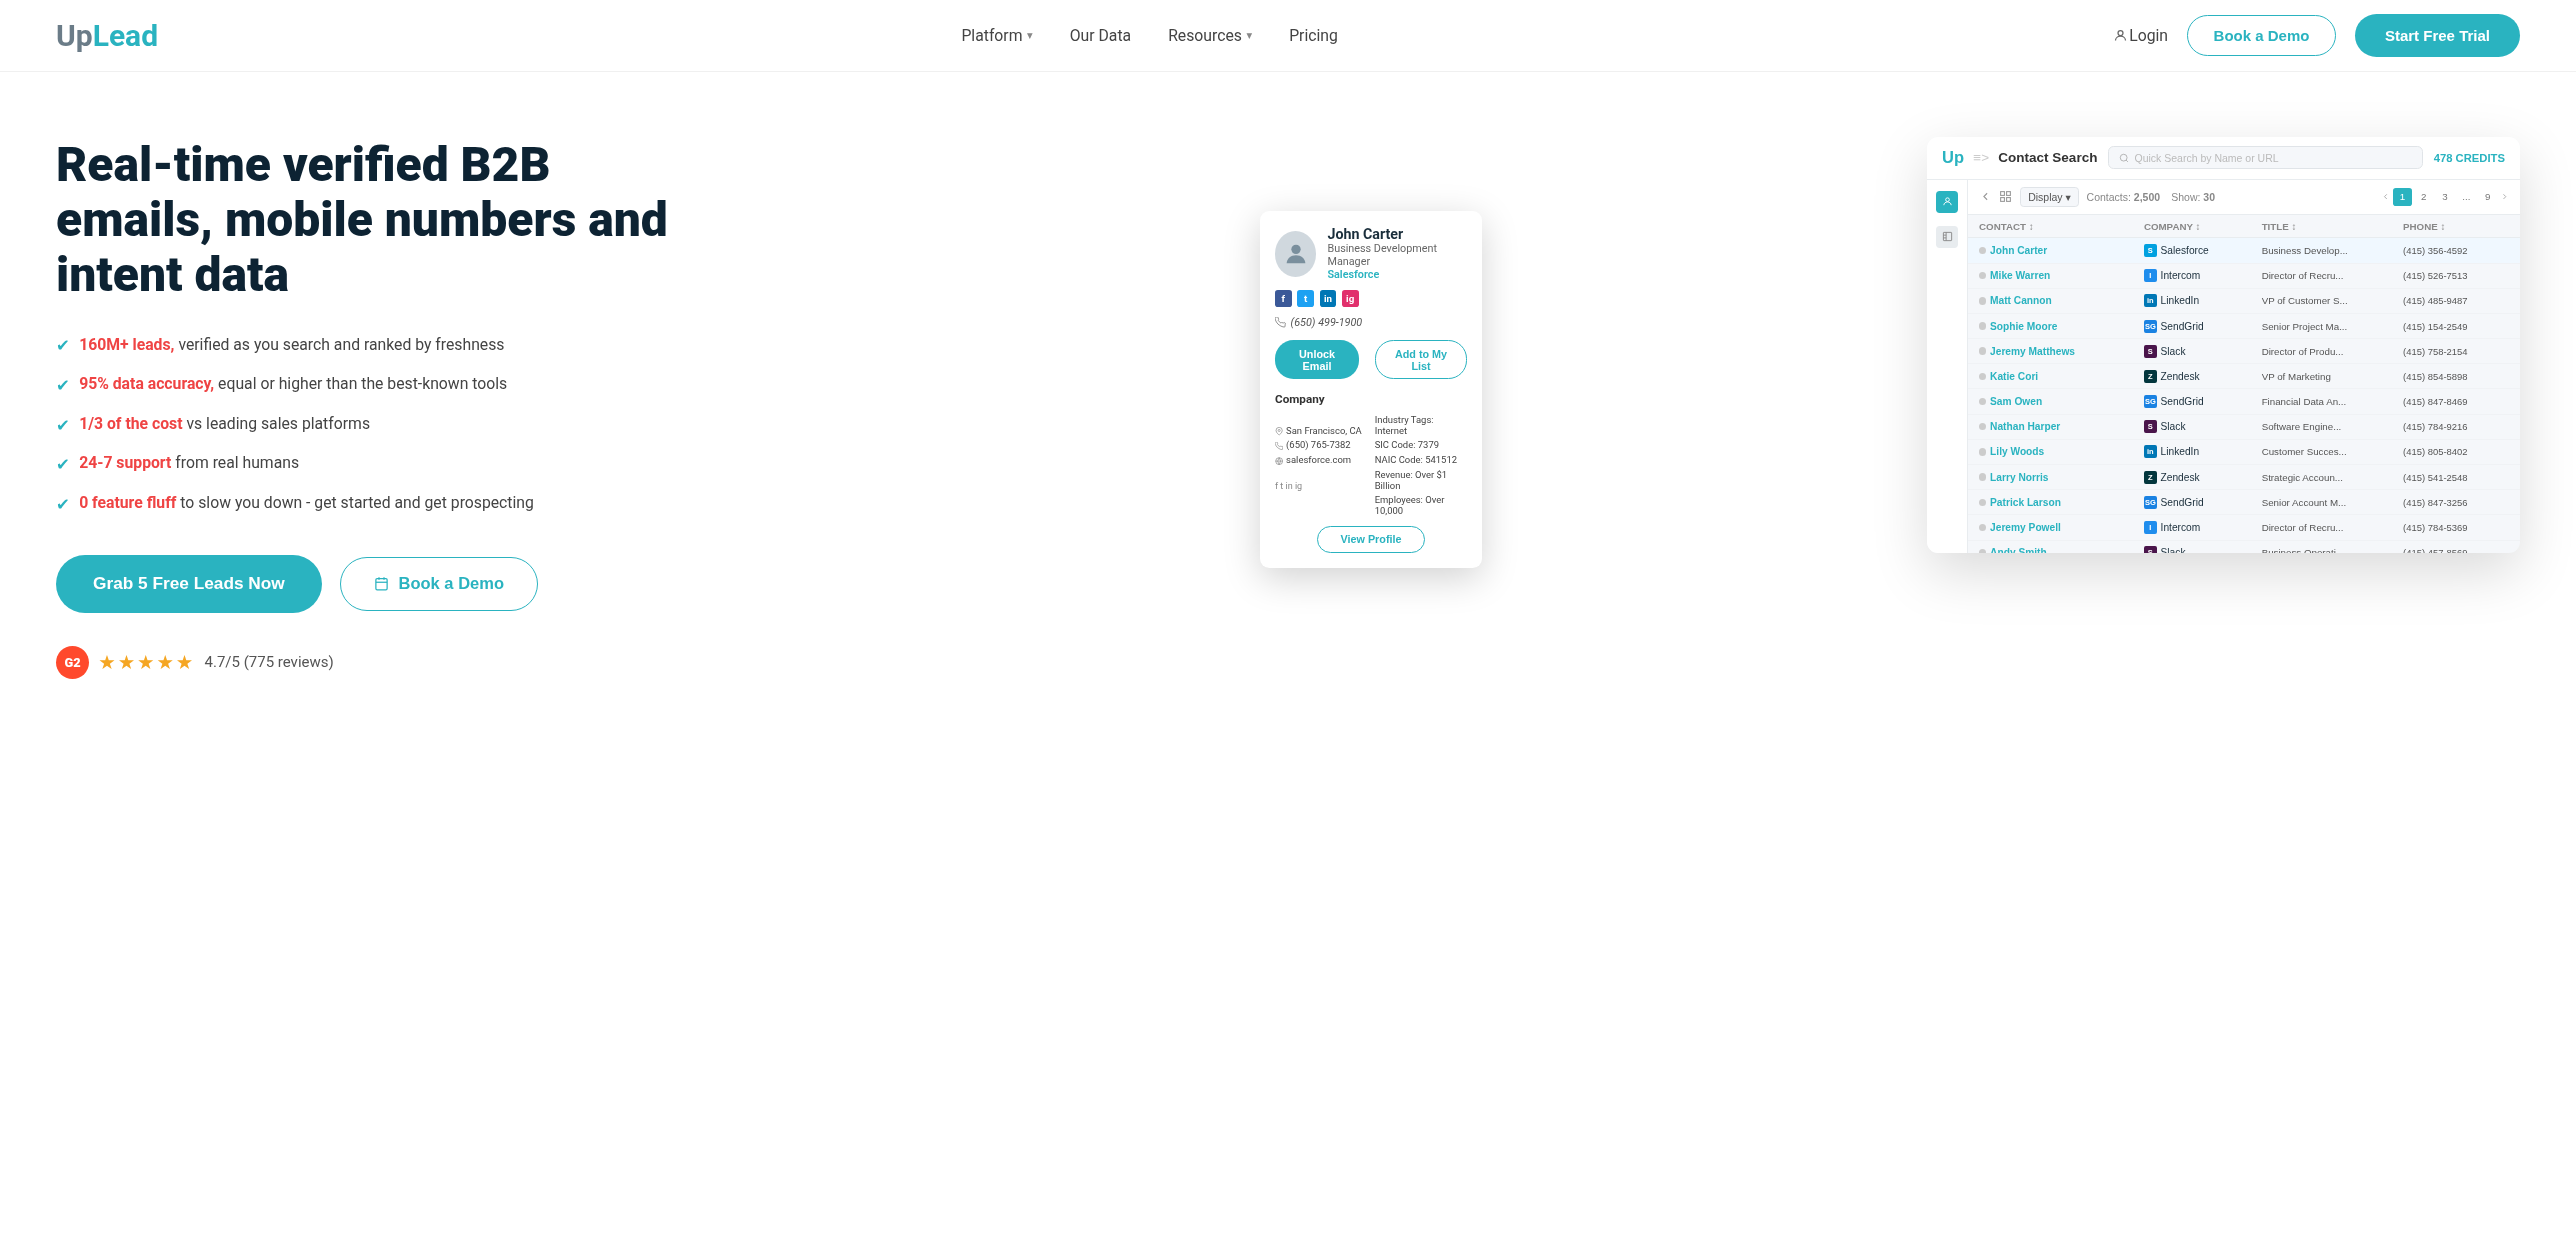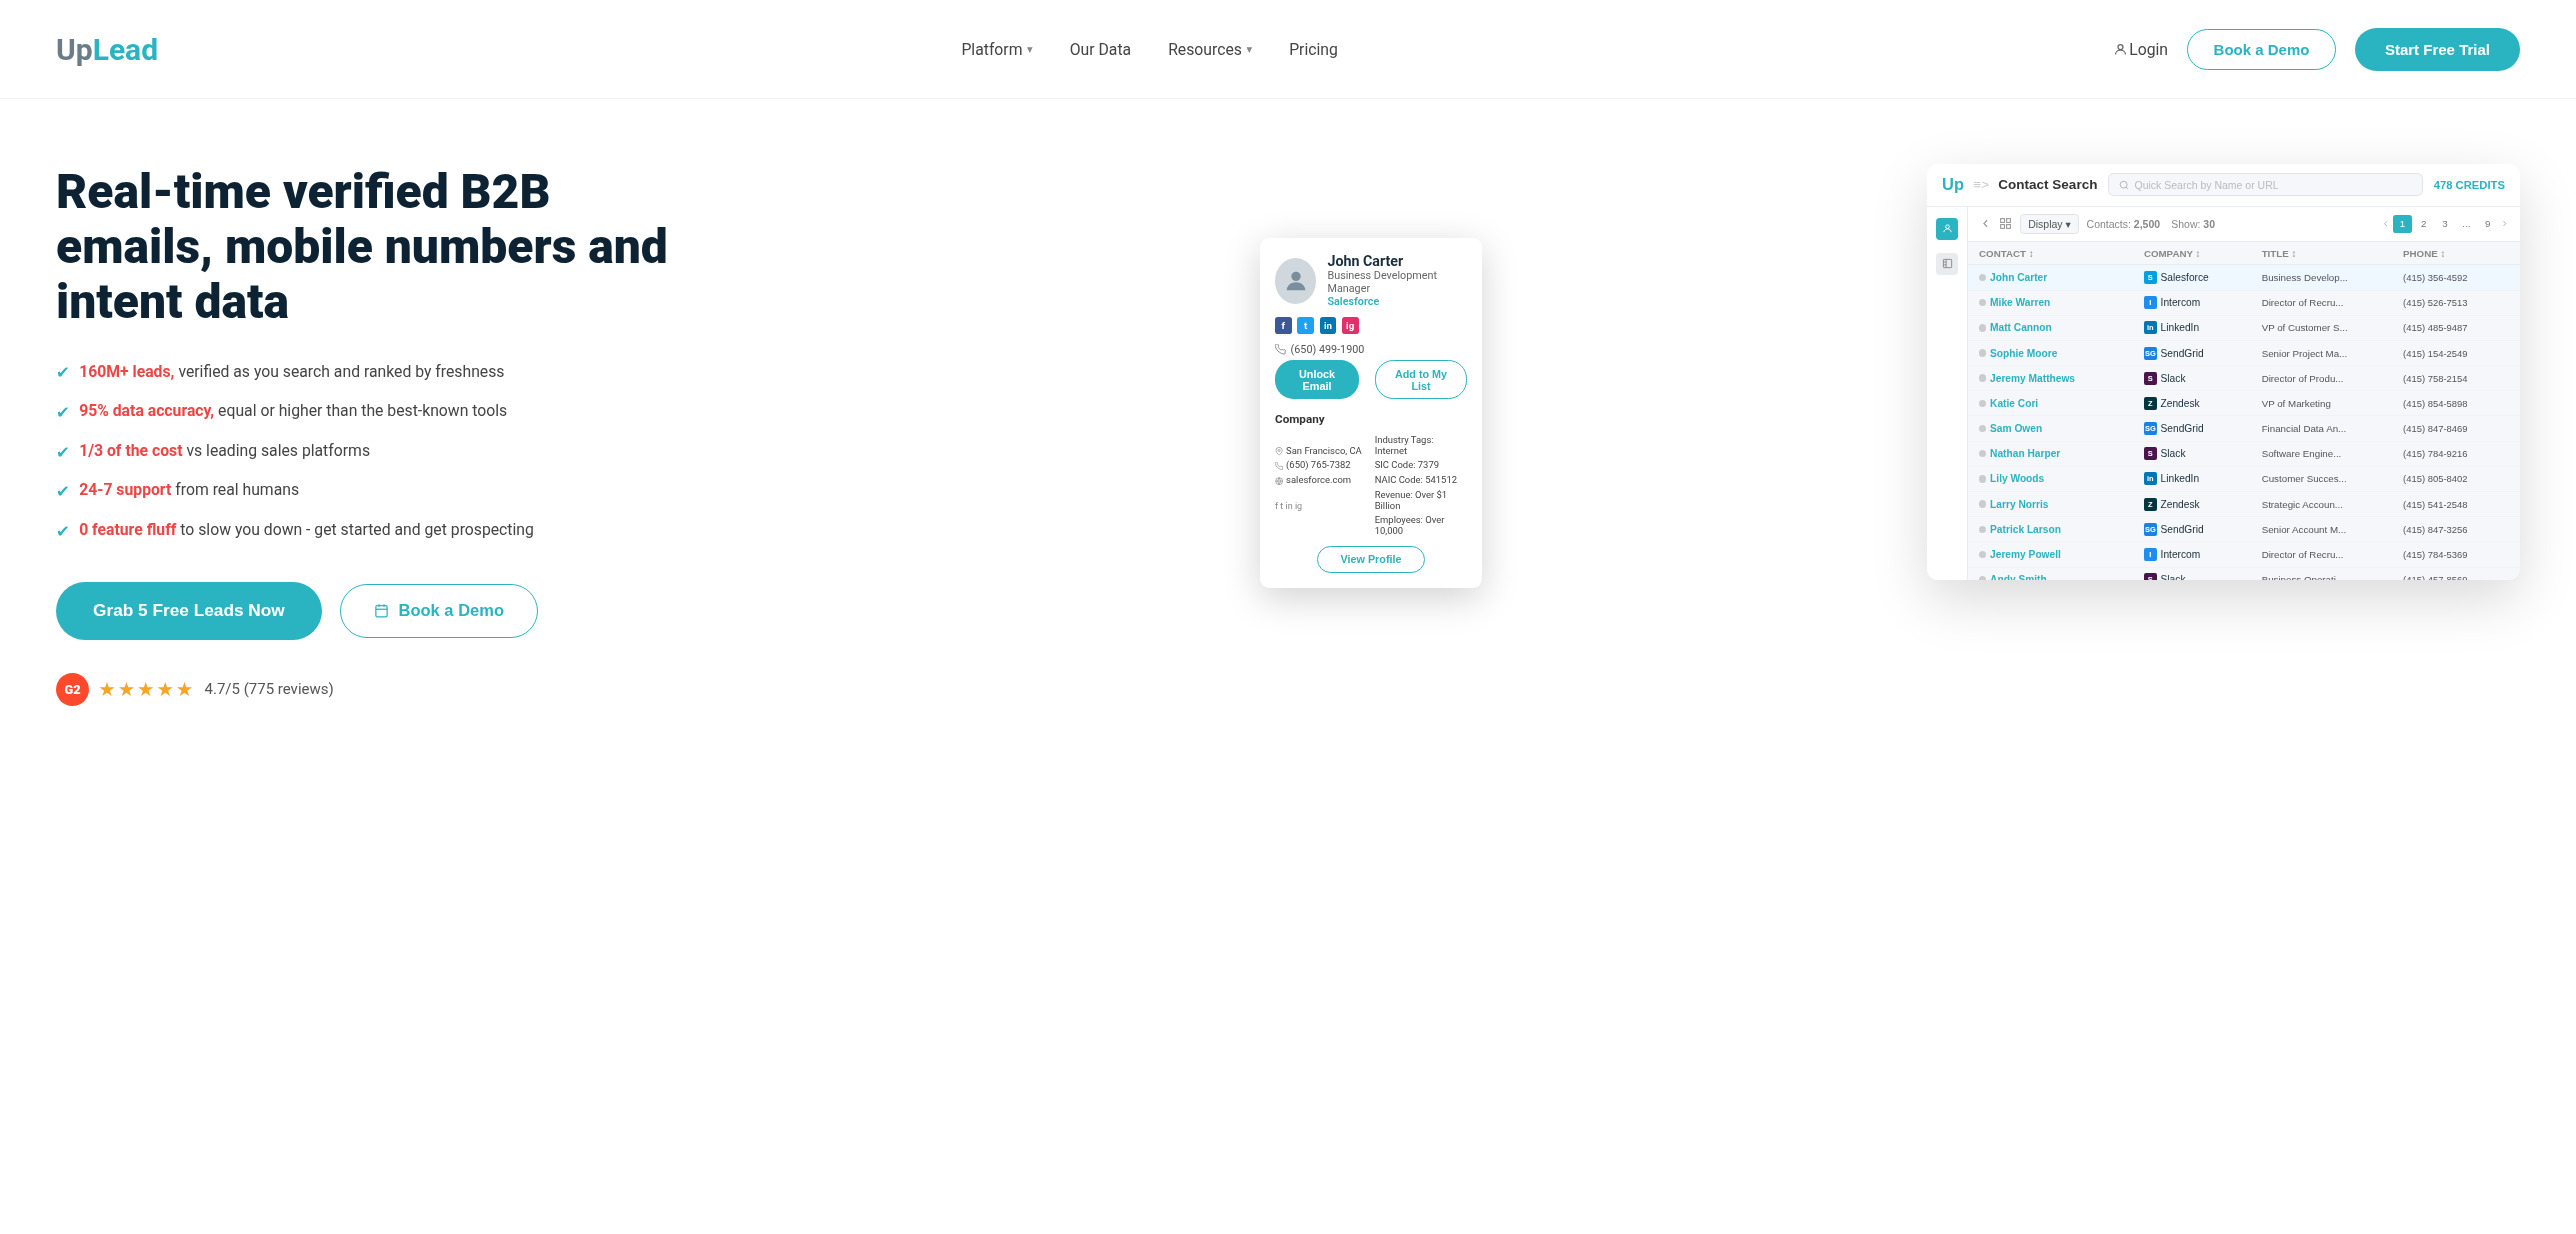--- a/index.html
+++ b/index.html
@@ -1,19 +1,19 @@
 <!DOCTYPE html>
 <html style="font-size:15px"><head>
   <meta charset="utf-8">
   <style>
     * { box-sizing: border-box; margin: 0; padding: 0; }
     body { font-family: -apple-system, BlinkMacSystemFont, 'Segoe UI', Roboto, sans-serif; background: #fff; color: #1a2e3b; overflow-x: hidden; }
 
     
-    nav { display: flex; align-items: center; justify-content: space-between; padding: 0 56px; height: 99px; border-bottom: 0.9px solid #f0f0f0; }
+    nav { display: flex; align-items: center; justify-content: space-between; padding: 0 56px; height: 72px; border-bottom: 0.9px solid #f0f0f0; }
     .nav-logo { display: flex; align-items: center; }
     .logo-text { font-size: 2rem; font-weight: 700; }
     .logo-up { color: #6b7c88; }
     .logo-lead { color: #2ab3c0; }
     .nav-links { display: flex; align-items: center; gap: 37px; margin-left: 28px; }
     .nav-link { font-size: 1.05rem; color: #444; cursor: pointer; display: flex; align-items: center; gap: 4.6px; text-decoration: none; }
     .chevron { font-size: 0.75rem; color: #888; }
     .nav-actions { display: flex; align-items: center; gap: 18.5px; }
     .login-link { display: flex; align-items: center; gap: 1px; font-size: 1.05rem; color: #444; cursor: pointer; }
     .btn-demo { padding: 11px 26px; border: 1.9px solid #2ab3c0; border-radius: 46px; color: #2ab3c0; font-size: 1rem; font-weight: 600; background: transparent; cursor: pointer; }
@@ -68,21 +68,21 @@
     .avatar { width: 46px; height: 46px; border-radius: 50%; background: #d0d8de; display: flex; align-items: center; justify-content: center; font-size: 1.3rem; color: #7a8f9d; overflow: hidden; }
     .profile-name { font-size: 0.95rem; font-weight: 700; color: #1a2e3b; }
     .profile-title { font-size: 0.72rem; color: #666; }
     .profile-company { font-size: 0.72rem; color: #2ab3c0; font-weight: 600; }
     .social-icons { display: flex; gap: 5.6px; margin-bottom: 9.3px; }
     .social-icon { width: 16.7px; height: 16.7px; border-radius: 2.8px; display: flex; align-items: center; justify-content: center; font-size: 0.65rem; font-weight: 700; color: #fff; }
     .si-fb { background: #3b5998; }
     .si-tw { background: #1da1f2; }
     .si-li { background: #0077b5; }
     .si-ig { background: #e1306c; }
-    .profile-phone { font-size: 0.72rem; color: #555; margin-bottom: 4px; display: flex; align-items: center; gap: 4.6px; }
+    .profile-phone { font-size: 0.72rem; color: #555; margin-bottom: 11px; display: flex; align-items: center; gap: 4.6px; font-style: italic; }
     .profile-actions { display: flex; gap: 16px; margin-bottom: 13px; }
     .btn-unlock { padding: 6.5px 11px; background: #2ab3c0; color: #fff; border: none; border-radius: 18.5px; font-size: 0.72rem; font-weight: 700; cursor: pointer; }
     .btn-add { padding: 6.5px 11px; background: transparent; color: #2ab3c0; border: 1.4px solid #2ab3c0; border-radius: 18.5px; font-size: 0.72rem; font-weight: 600; cursor: pointer; }
     .profile-company-section h4 { font-size: 0.78rem; font-weight: 700; color: #333; margin-bottom: 7.4px; }
     .company-info { display: grid; grid-template-columns: 1fr 1fr; gap: 3.7px 7.4px; }
     .company-info-item { font-size: 0.63rem; color: #666; display: flex; align-items: flex-end; gap: 2.8px; }
     .company-info-item span { color: #444; }
     .profile-footer { margin-top: 9.3px; text-align: center; }
     .btn-view-profile { display: inline-block; padding: 6.5px 22px; border: 1.4px solid #2ab3c0; border-radius: 18.5px; color: #2ab3c0; font-size: 0.72rem; font-weight: 600; cursor: pointer; background: transparent; }
     .display-btn { padding: 2.8px 7.4px; background: #f5f7fa; border: 0.9px solid #e0e4e8; border-radius: 3.7px; font-size: 0.7rem; color: #555; cursor: pointer; }

